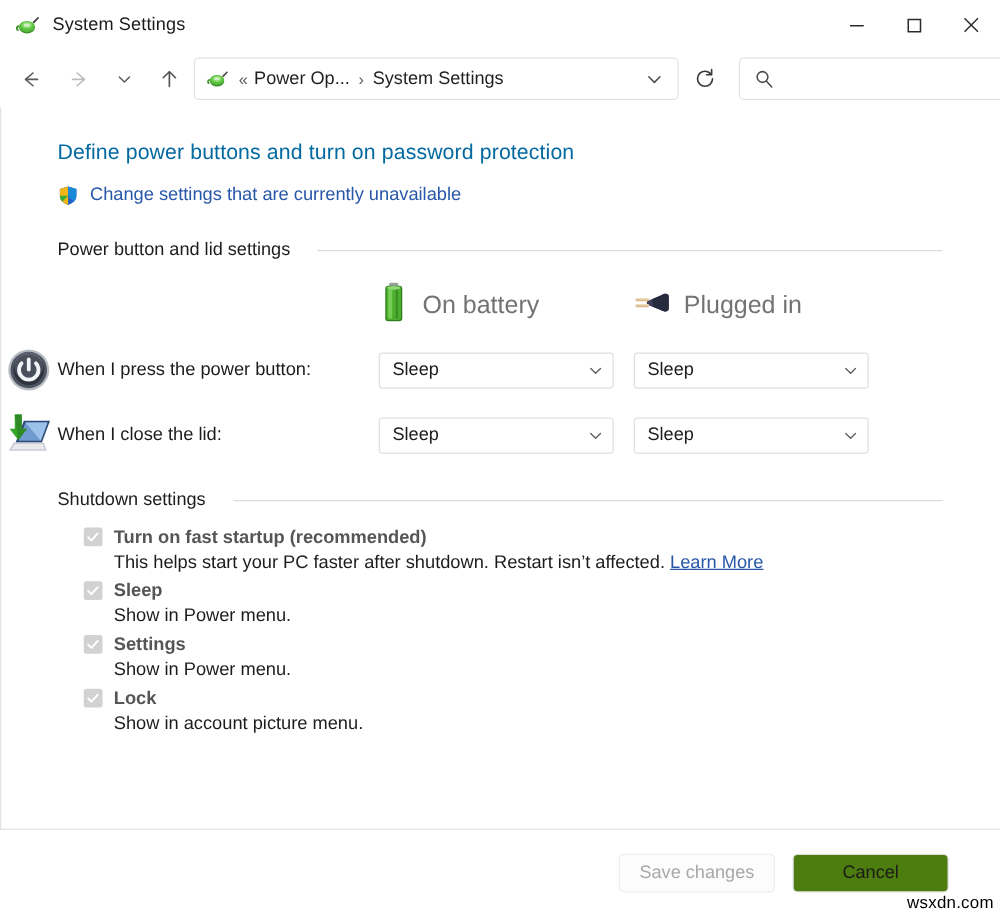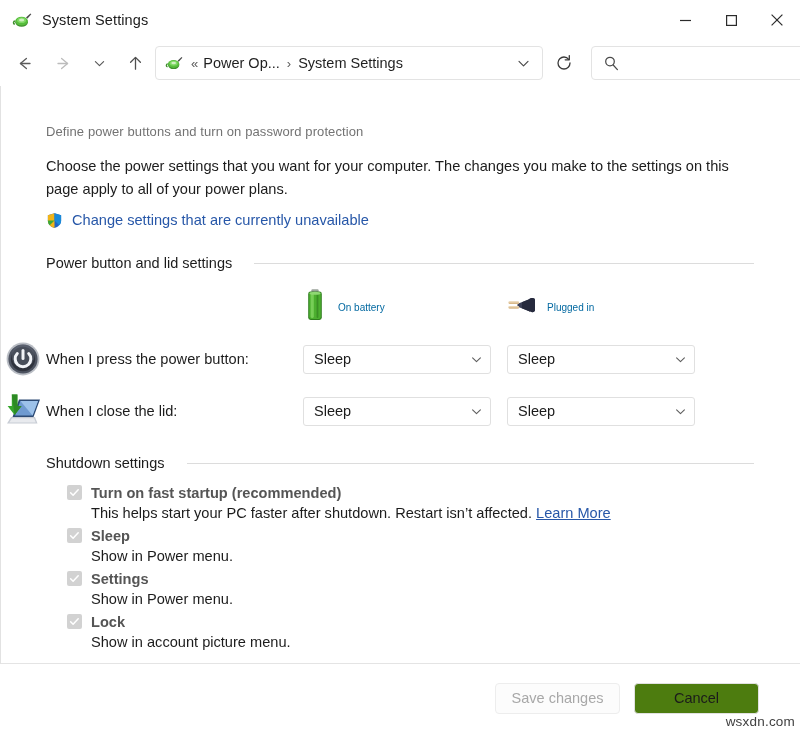--- a/index.html
+++ b/index.html
@@ -122,22 +122,22 @@
   
   .content {
     flex: 1 1 auto;
     padding: 26px 0 0 0;
     position: relative;
     overflow: hidden;
   }
   .pad { padding-left: 46px; padding-right: 46px; }
 
   .page-title {
-    font-size: 13px; color: #737373;
-    margin: 12px 0 16px 0; font-weight: 400;
+    font-size: 17px; color: #0369a1;
+    margin: 0 0 16px 0; font-weight: 400;
     letter-spacing: .1px;
   }
   .page-desc {
     font-size: 14.6px; color: #1c1c1c;
     line-height: 1.55; margin: 0 0 12px 0;
     max-width: 690px;
   }
   .uac-row {
     display: flex; align-items: flex-start;
     gap: 9px; margin-bottom: 22px;
@@ -162,21 +162,21 @@
 
   
   .colheads {
     display: flex; align-items: center;
     height: 52px; padding-left: 303px;
   }
   .colhead {
     display: flex; align-items: center; gap: 11px;
   }
   .colhead.battery { width: 203px; }
-  .colhead-label { font-size: 10px; color: #0369a1; }
+  .colhead-label { font-size: 20px; color: #737373; }
 
   
   .setrow {
     display: flex; align-items: center;
     height: 52px;
   }
   .setrow-icon {
     width: 46px; flex: 0 0 46px;
     display: flex; align-items: center; justify-content: center;
   }
@@ -243,21 +243,21 @@
     font-size: 14.5px;
     border: 1px solid #e1e1e1; background: #4d7c0f;
     color: #1b1b1b;
   }
   .btn.disabled {
     color: #a8a8a8; border-color: #ededed; background: #fcfcfc;
   }
   .btn + .btn { margin-left: 14px; }
   .watermark {
     position: absolute; right: 5px; bottom: 3px;
-    font-size: 13.5px; color: #404040;
+    font-size: 13.5px; color: #000000;
     letter-spacing: .2px;
   }
 </style>
 </head>
 <body>
 
 <div class="window">
   <div class="win-left-edge"></div>
 
   <div class="titlebar">
@@ -357,21 +357,20 @@
             <line x1="10.2" y1="10" x2="14.4" y2="14.6" stroke="#4a4a4a" stroke-width="1.25" stroke-linecap="round"></line>
           </svg>
       </span>
     </div>
   </div>
 
   <div class="content">
 
     <div class="pad">
       <h1 class="page-title">Define power buttons and turn on password protection</h1>
-      <p class="page-desc">Choose the power settings that you want for your computer. The changes you make to the settings on this page apply to all of your power plans.</p>
       <div class="uac-row">
         <span>
           <svg width="17" height="17" viewBox="0 0 18 18">
             <path d="M9 1.2 L16 3.4 L16 9.2 C16 13 12.8 15.8 9 16.9 C5.2 15.8 2 13 2 9.2 L2 3.4 Z" fill="#1f63c4"></path>
             <path d="M9 1.2 L2 3.4 L2 9.2 C2 13 5.2 15.8 9 16.9 Z" fill="#f2b417"></path>
             <path d="M9 1.2 L16 3.4 L16 9.2 C16 11.1 15.2 12.8 14 14.1 L9 9 Z" fill="#1a8ad8"></path>
             <path d="M2 9.2 C2 11.1 2.8 12.8 4 14.1 L9 9 L2 9 Z" fill="#3aa93a"></path>
           </svg>
         </span>
         <span class="uac-link">Change settings that are currently unavailable</span>

